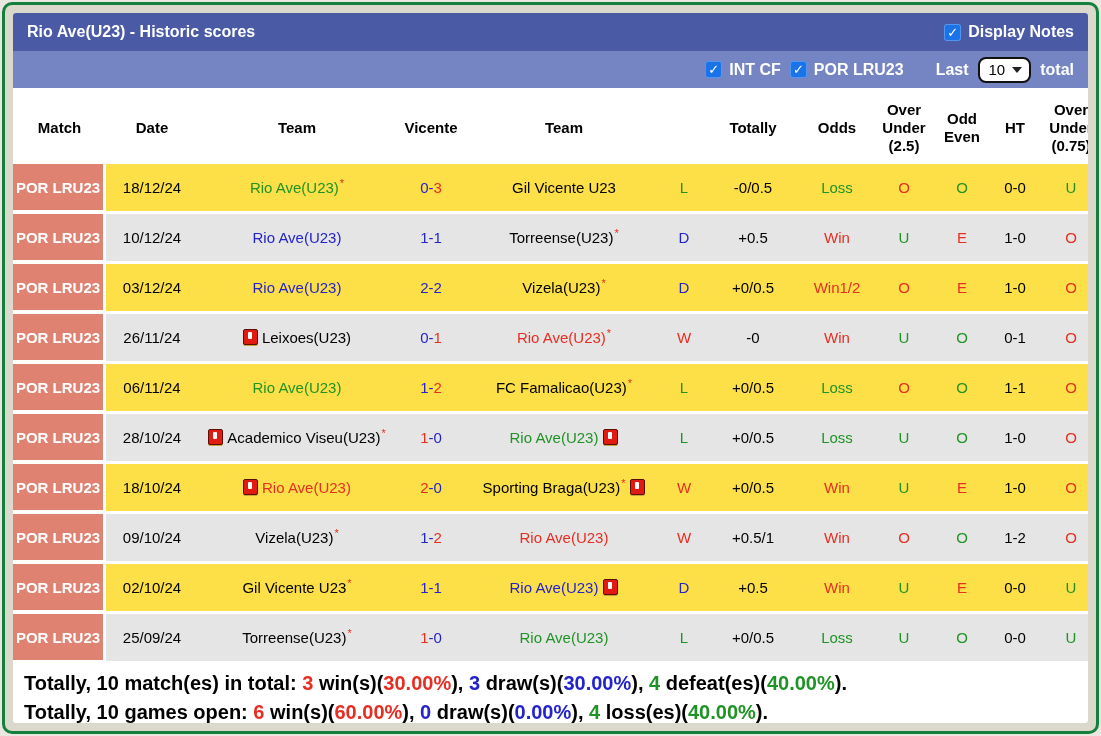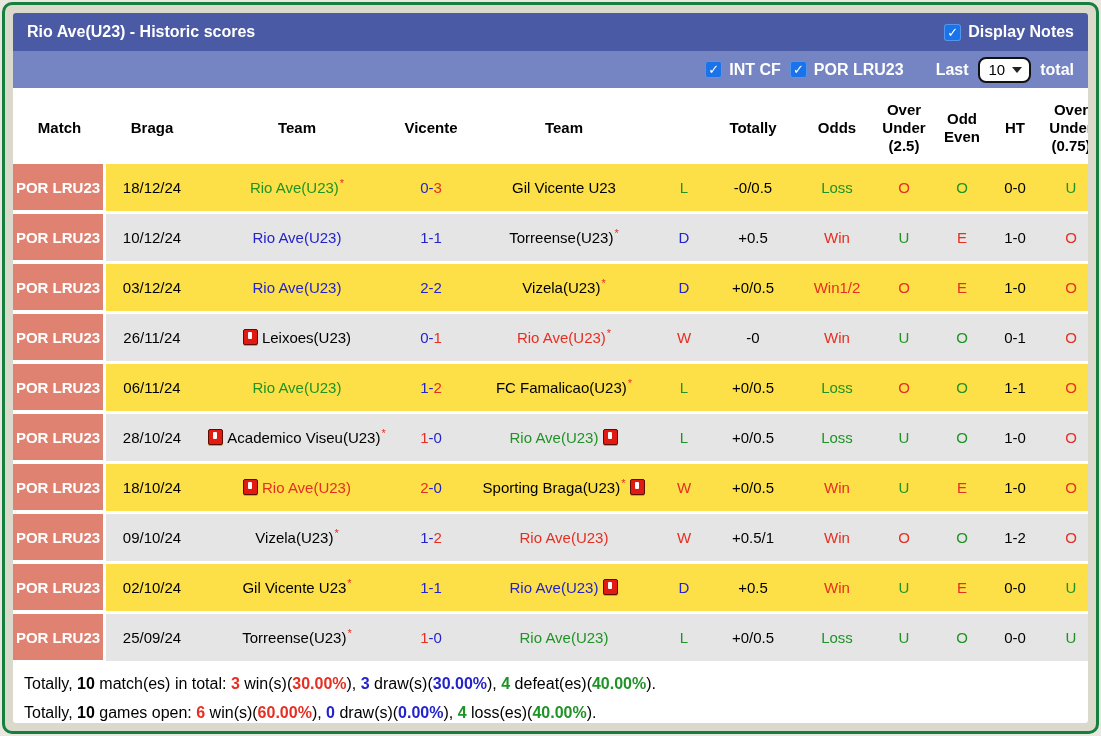--- a/index.html
+++ b/index.html
@@ -69,21 +69,21 @@
     display:inline-block;width:13px;height:14px;background:#e11b12;
     border:1px solid #5a0e05;border-radius:2px;position:relative;
     vertical-align:-2px;margin:0 4px 0 0;
     box-shadow:0 1px 0 #caa43a;
   }
   .redcard .bar{
     position:absolute;left:4px;top:2px;width:4px;height:7px;background:#fff;border-radius:1px;
   }
   .redcard.after{margin:0 0 0 5px;}
   
-  .footer{padding:5px 11px 9px 11px;font-size:16px;color:#000;}
+  .footer{padding:5px 11px 9px 11px;font-size:20px;color:#000;font-weight:bold;}
   .footer p{margin:0;line-height:29px;white-space:nowrap;}
 </style>
 </head>
 <body>
 
 <div class="frame">
   <div class="widget">
 
     <div class="titlebar">
       <span>Rio Ave(U23) - Historic scores</span>
@@ -122,21 +122,21 @@
           <col style="width:94px">
           <col style="width:74px">
         <col style="width:60px">
           <col style="width:56px">
           <col style="width:50px">
           <col style="width:62px">
       </colgroup>
       <thead>
         <tr>
             <td>Match</td>
-            <td>Braga</td>
+            <td>Date</td>
             <td>Team</td>
             <td>Vicente</td>
             <td>Team</td>
             <td></td>
             <td>Totally</td>
             <td>Odds</td>
             <td>Over
 Under
 (2.5)</td>
             <td>Odd

